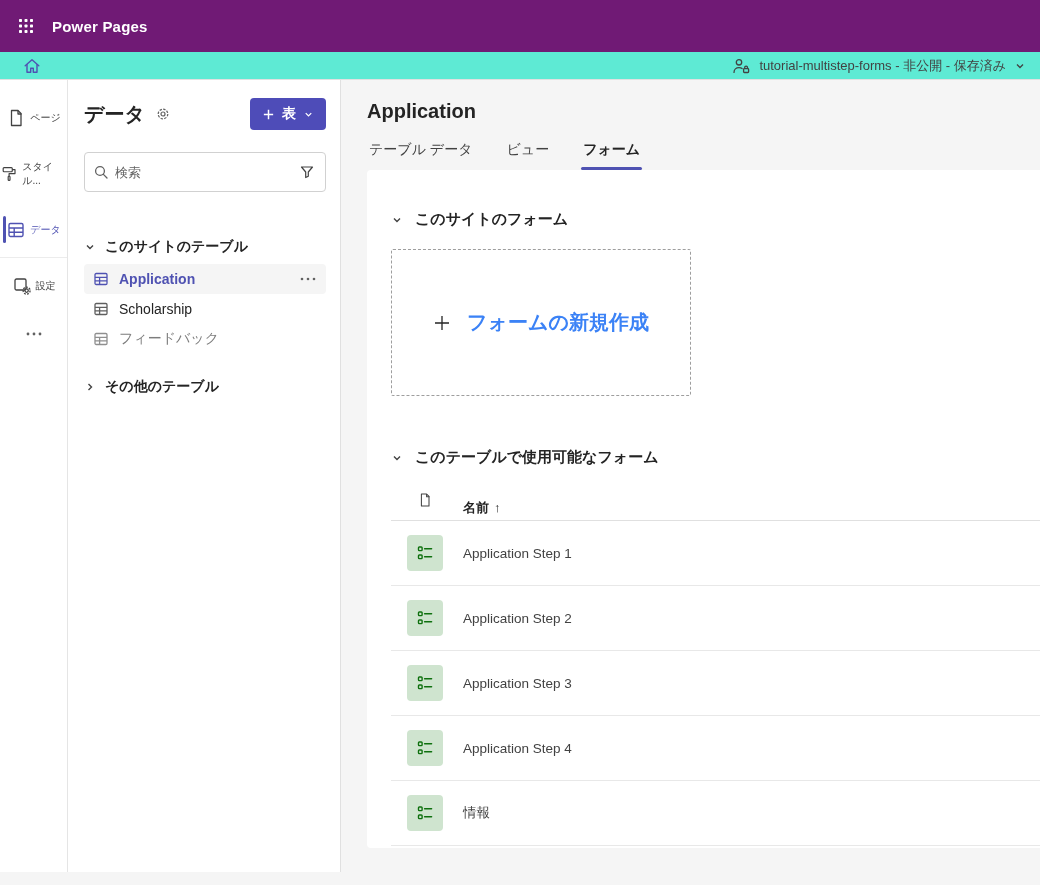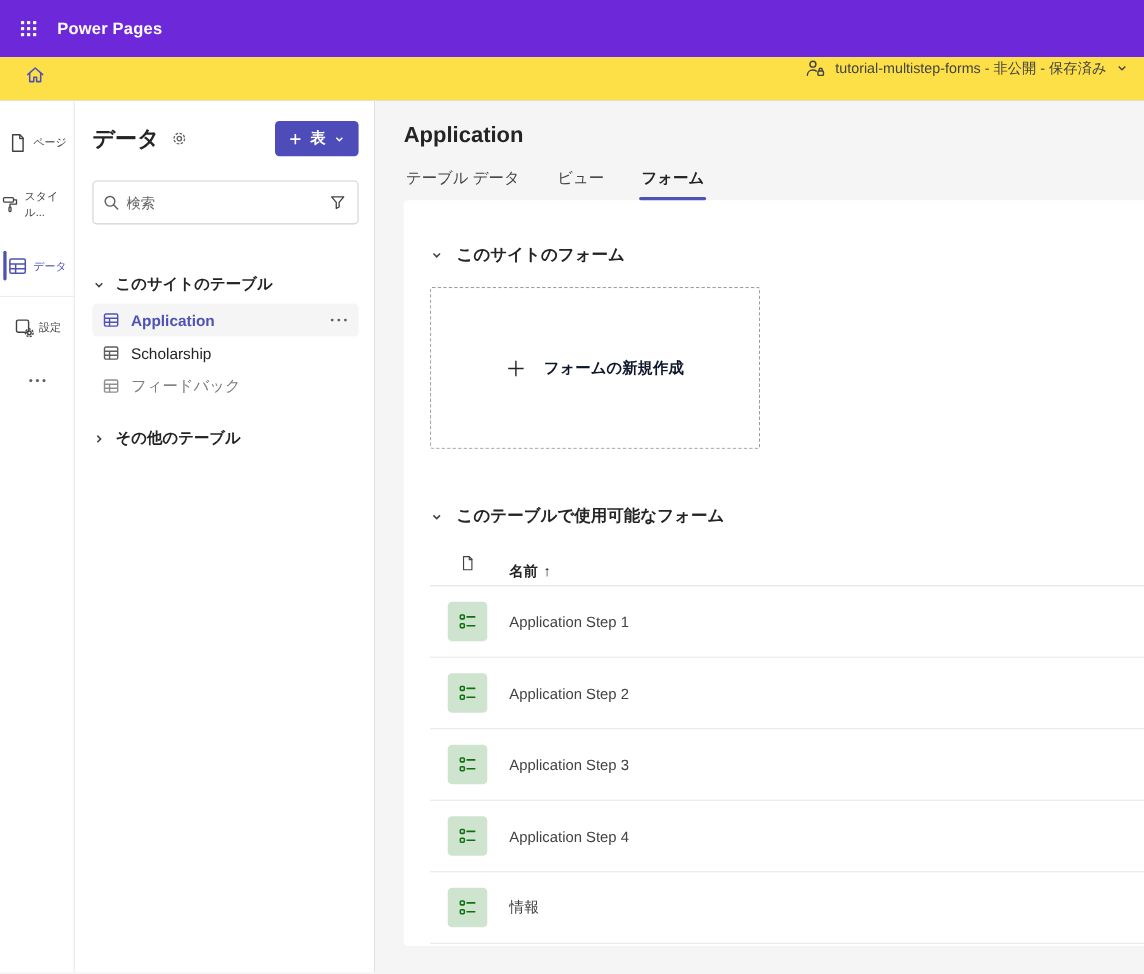--- a/index.html
+++ b/index.html
@@ -1,26 +1,26 @@
 <!DOCTYPE html>
 <html><head>
 <meta charset="utf-8">
 <style>
   * { margin:0; padding:0; box-sizing:border-box; }
   html,body { width:1040px; height:885px; overflow:hidden; background:#f5f5f5;
     font-family:"Liberation Sans", sans-serif; color:#242424; }
 
   
-  .top-bar { height:52px; background:#6d28d9; display:flex; align-items:center; color:#fff; }
+  .top-bar { height:52px; background:#701a75; display:flex; align-items:center; color:#fff; }
   .waffle-btn { width:52px; height:52px; display:flex; align-items:center; justify-content:center; cursor:pointer; }
   .app-title { font-size:15px; font-weight:700; letter-spacing:.2px; }
 
   
-  .env-bar { height:40px; background:#fde047; border-bottom:1px solid #e1e1e1;
-    display:flex; align-items:flex-start; justify-content:space-between; padding:0 14px 0 16px; }
+  .env-bar { height:28px; background:#5eead4; border-bottom:1px solid #e1e1e1;
+    display:flex; align-items:center; justify-content:space-between; padding:0 14px 0 16px; }
   .home-btn { width:32px; height:32px; display:flex; align-items:center; justify-content:center; border-radius:4px; cursor:pointer; }
   .env-info { display:flex; align-items:center; gap:8px; font-size:13px; color:#424242; cursor:pointer; }
 
   
   .app-body { display:flex; height:792px; }
 
   
   .icon-rail { width:68px; background:#ffffff; border-right:1px solid #e5e5e5;
     display:flex; flex-direction:column; align-items:stretch; padding-top:10px; }
   .rail-item { height:56px; display:flex; align-items:center; justify-content:center;
@@ -64,22 +64,22 @@
   .main-title { font-size:20px; font-weight:700; }
   .tabs { display:flex; gap:30px; margin-top:12px; }
   .tab { font-size:14px; color:#424242; padding:6px 2px 11px; position:relative; cursor:pointer; }
   .tab.active { font-weight:700; color:#242424; }
   .tab.active::after { content:''; position:absolute; left:0; right:0; bottom:0; height:3px;
     background:#4f52b2; border-radius:3px; }
 
   .card { background:#fff; margin-top:0; flex:0 0 auto; height:678px; padding:40px 0 0 24px; border-radius:4px 0 0 4px; }
   .collapse-label { display:flex; align-items:center; gap:12px; font-size:15px; font-weight:600; cursor:pointer; }
   .new-form-box { margin-top:20px; width:300px; height:147px; border:1px dashed #9e9e9e; border-radius:2px;
-    display:flex; align-items:center; justify-content:center; gap:16px; font-size:14px; font-weight:600;
-    cursor:pointer; background:#fff; color:#0f172a; }
+    display:flex; align-items:center; justify-content:center; gap:16px; font-size:20px; font-weight:600;
+    cursor:pointer; background:#fff; color:#3b82f6; }
   .available-label { margin-top:52px; }
 
   .forms-table { margin-top:12px; }
   .table-head { display:flex; align-items:center; height:42px; border-bottom:1px solid #e0e0e0; padding-left:16px; gap:20px; }
   .head-icon-cell { width:36px; display:flex; justify-content:center; }
   .head-name { font-size:13px; font-weight:700; display:flex; gap:5px; align-items:center; cursor:pointer;margin-top:16px; }
   .form-row { display:flex; align-items:center; height:65px; border-bottom:1px solid #e8e8e8; padding-left:16px; gap:20px; cursor:pointer;text-align:center; }
   .form-icon { width:36px; height:36px; background:#cfe4cf; border-radius:4px; display:flex; align-items:center; justify-content:center; }
   .form-name { font-size:13.5px; color:#424242; }
 </style>

